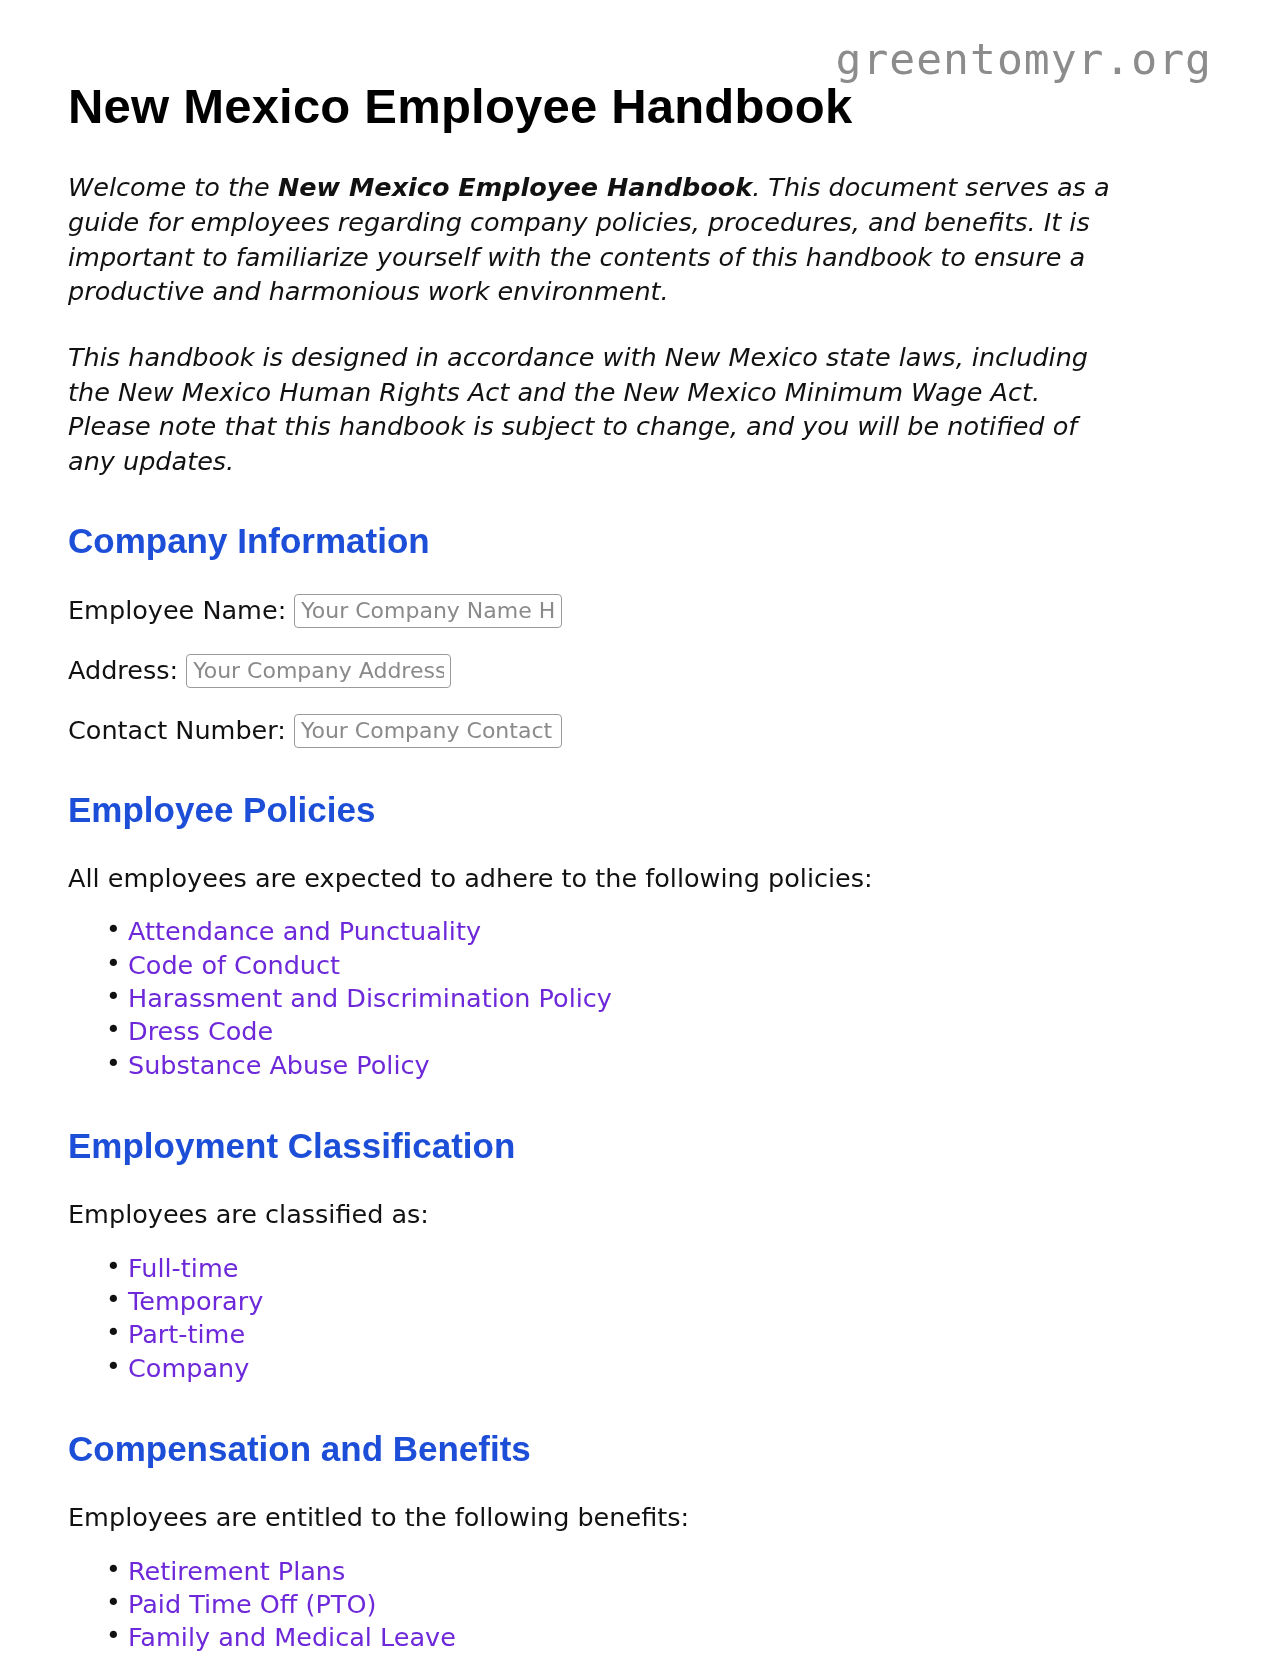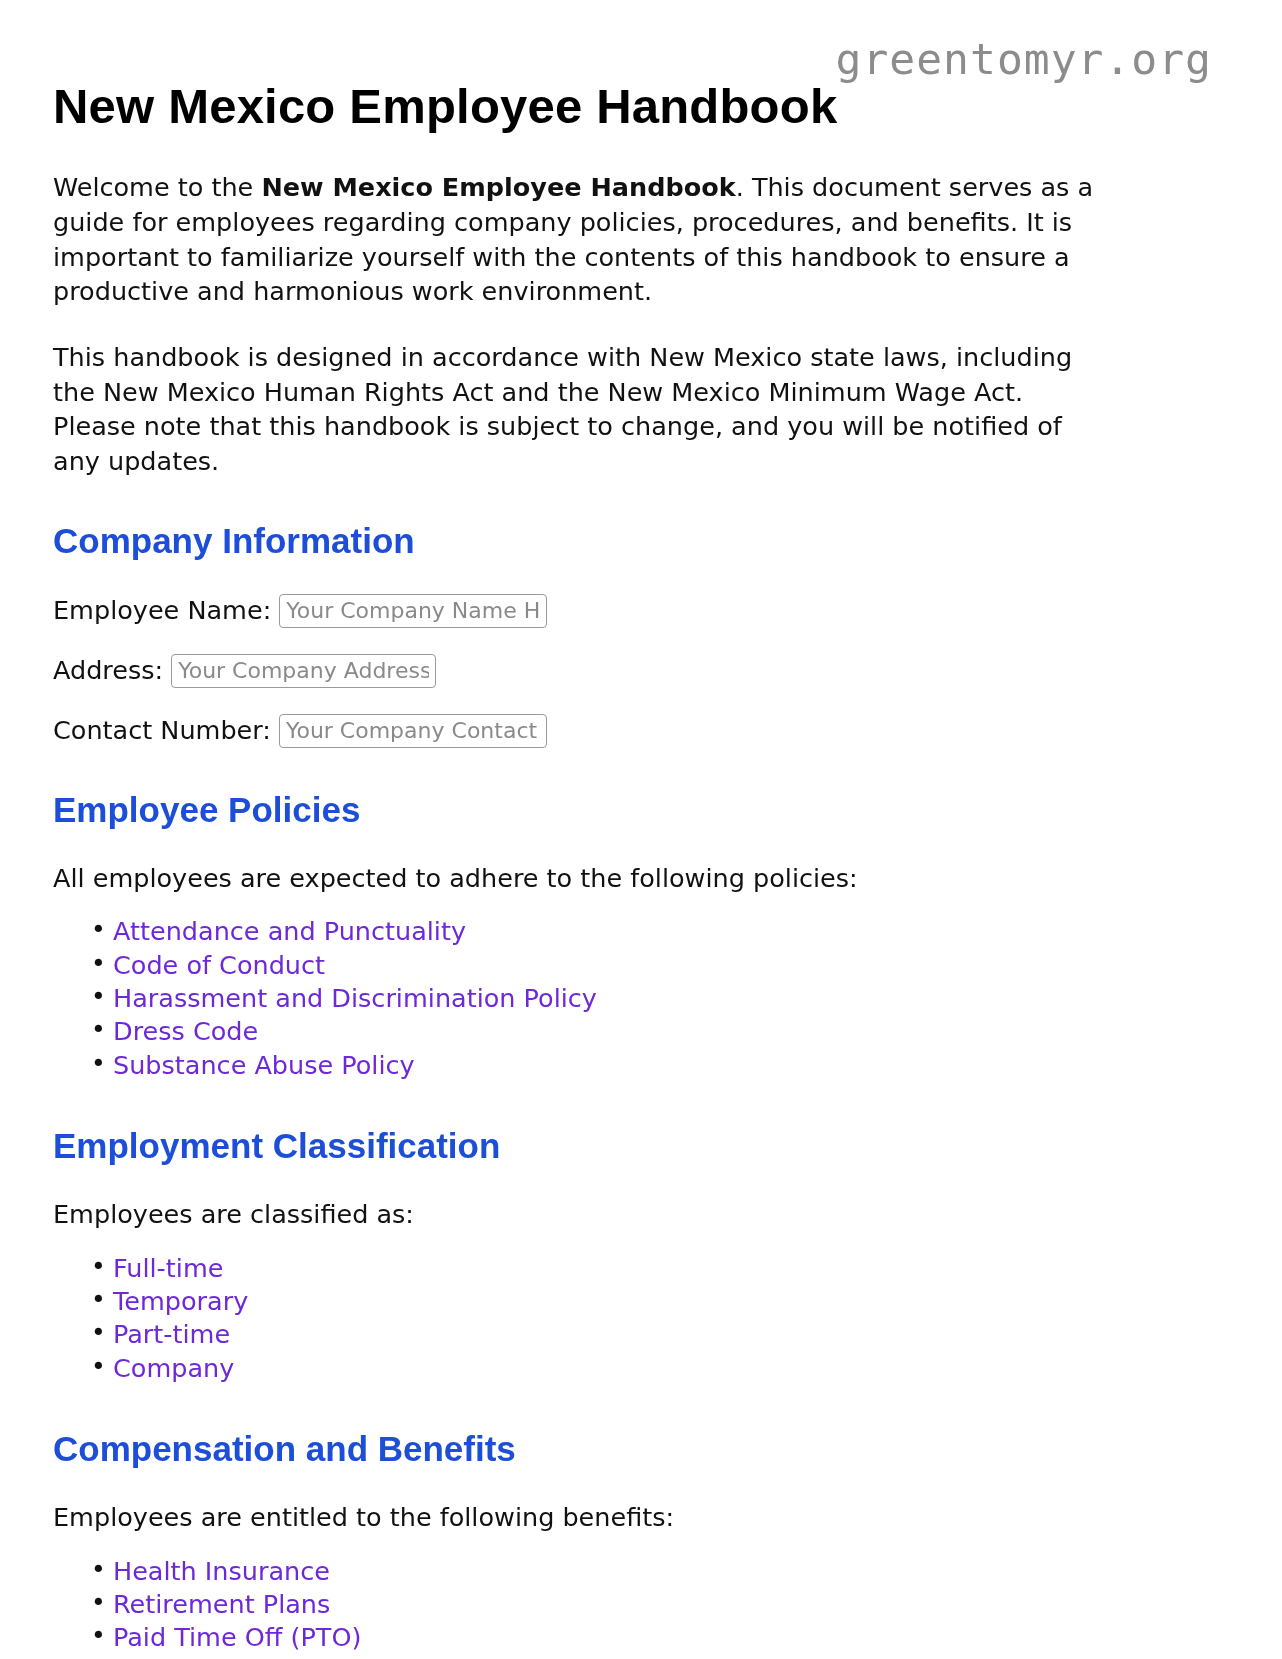--- a/index.html
+++ b/index.html
@@ -14,21 +14,21 @@
     color: #000000;
     position: relative;
     overflow: hidden;
   }
 
   .page {
     position: relative;
     width: 1282px;
     height: 1659px;
     box-sizing: border-box;
-    padding: 0 53px;
+    padding: 0 68px;
     background: #ffffff;
   }
 
   
   .watermark {
     position: absolute;
     top: 38px;
     right: 70px;
     font-family: "DejaVu Sans Mono", "Liberation Mono", monospace;
     font-size: 43px;
@@ -49,20 +49,21 @@
     color: #000;
   }
 
   p.para {
     margin: 0;
     padding-top: 31px;
     font-size: 25.5px;
     line-height: 1.36;
     color: #111;
     max-width: 1055px;
+    font-style: italic;
   }
   p.para:first-of-type {
     padding-top: 36px;
   }
   p.para b {
     font-weight: bold;
   }
 
   h2.section {
     margin: 0;
@@ -186,19 +187,18 @@
   <ul class="bullets">
     <li>Full-time</li>
     <li>Temporary</li>
     <li>Part-time</li>
     <li>Company</li>
   </ul>
 
   <h2 class="section">Compensation and Benefits</h2>
   <p class="lead">Employees are entitled to the following benefits:</p>
   <ul class="bullets">
-    <li>Health Insurance</li>
     <li>Retirement Plans</li>
     <li>Paid Time Off (PTO)</li>
     <li>Family and Medical Leave</li>
   </ul>
 
 </div>
 
 </body></html>

